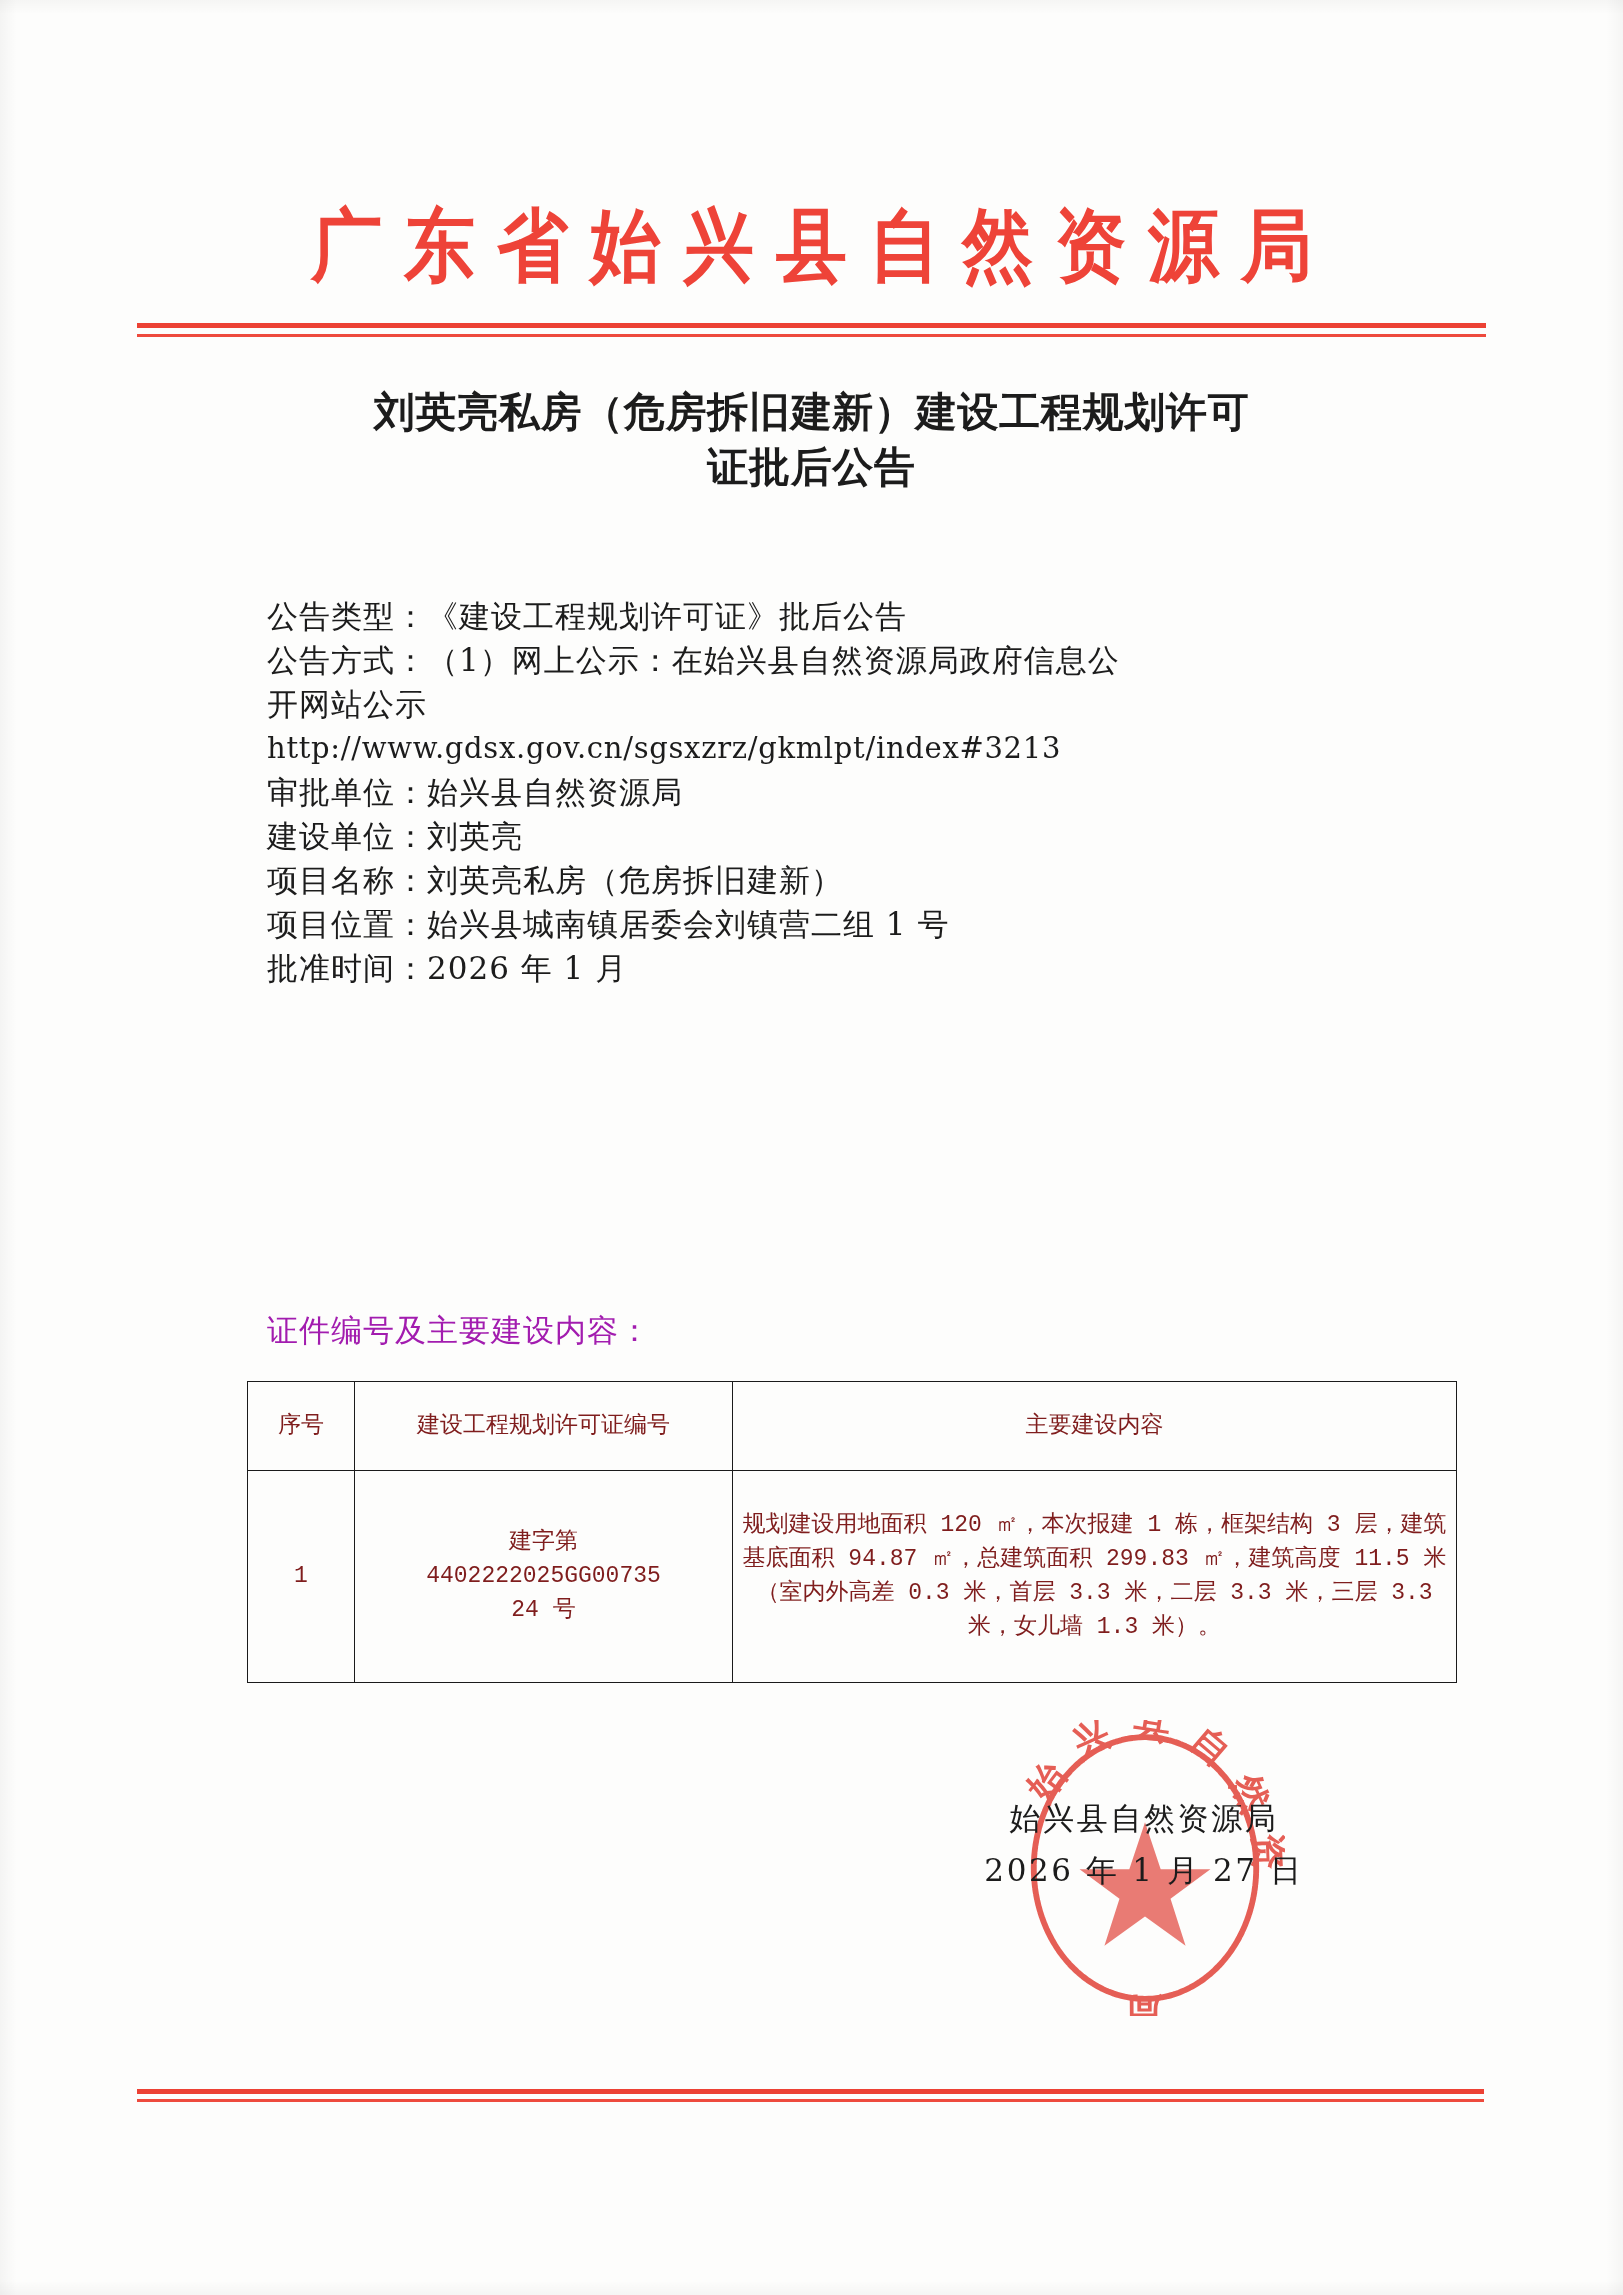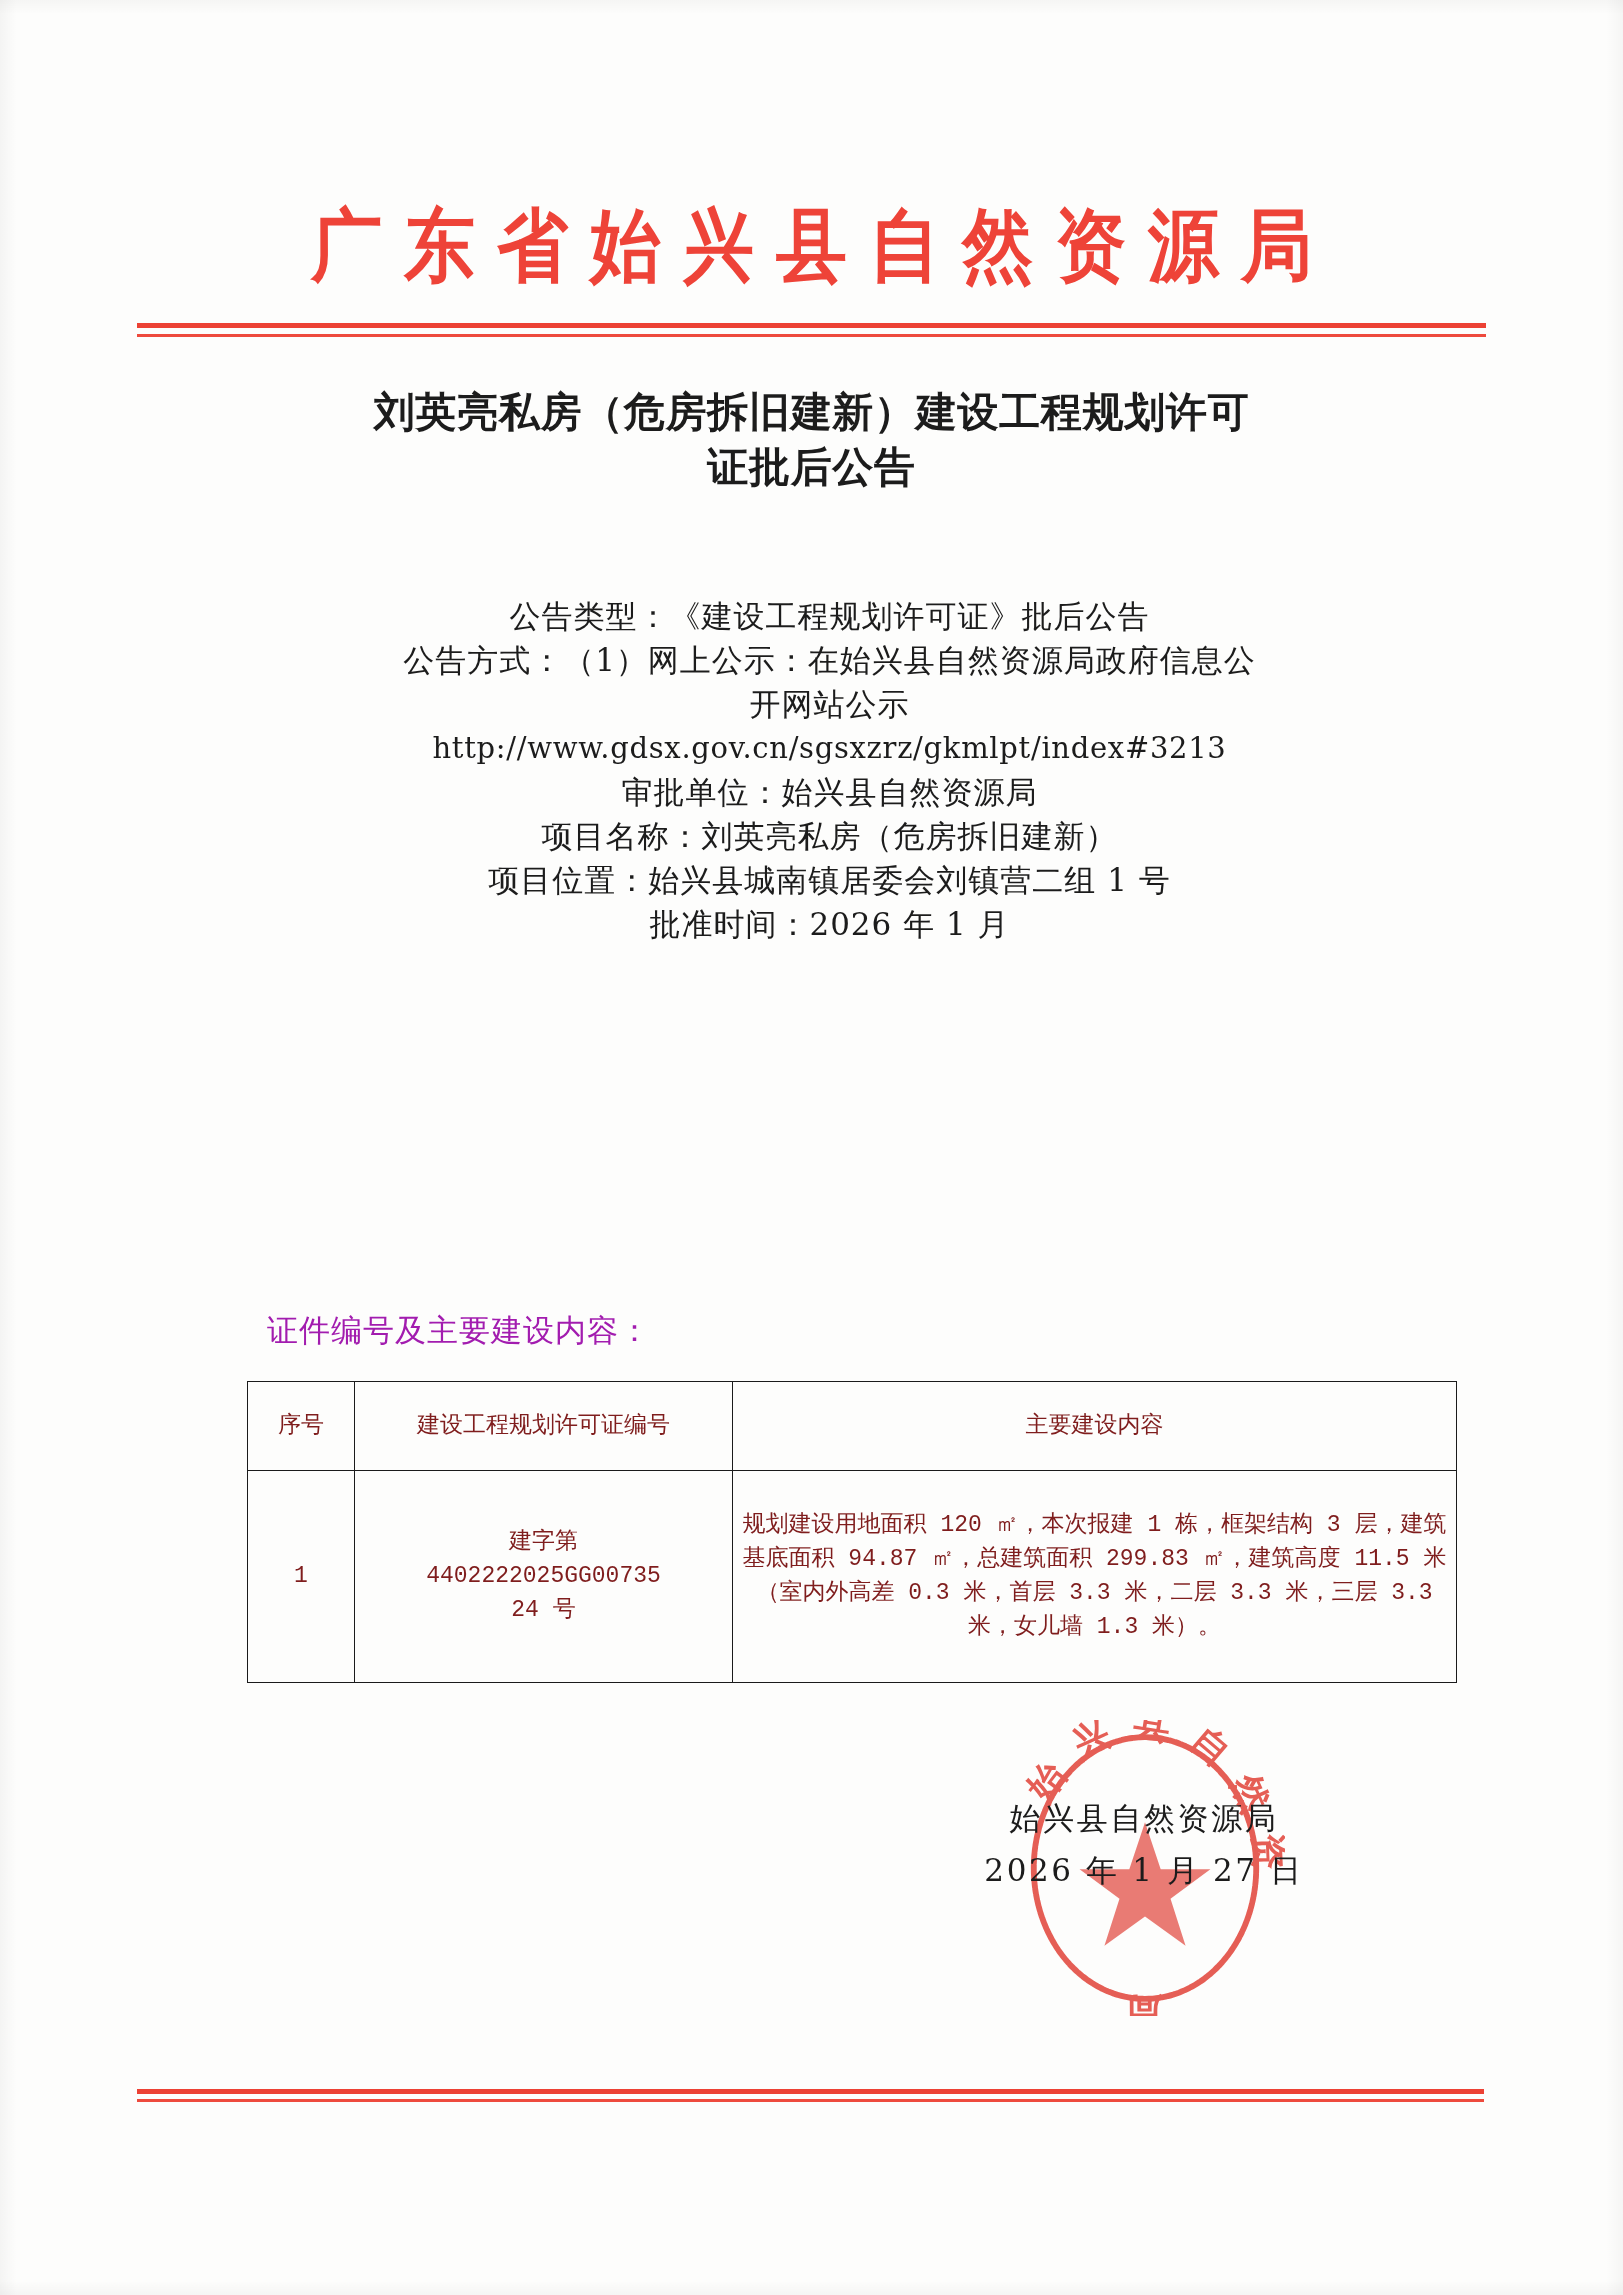--- a/index.html
+++ b/index.html
@@ -84,21 +84,20 @@
     letter-spacing: 0.7px;
     color: #1c1c1c;
   }
 
   
   #body-block {
     position: absolute;
     left: 267px;
     top: 594px;
     width: 1125px;
-    text-align: center;
   }
   .body-line {
     font-family: "DejaVu Serif", serif;
     font-size: 31px;
     line-height: 44px;
     letter-spacing: 1px;
     color: #1c1c1c;
     white-space: nowrap;
   }
   .body-line.url {
@@ -211,20 +210,21 @@
     <div>刘英亮私房（危房拆旧建新）建设工程规划许可</div>
     <div>证批后公告</div>
   </div>
 
   <div id="body-block">
     <div class="body-line">公告类型：《建设工程规划许可证》批后公告</div>
     <div class="body-line">公告方式：（1）网上公示：在始兴县自然资源局政府信息公</div>
     <div class="body-line">开网站公示</div>
     <div class="body-line url">http://www.gdsx.gov.cn/sgsxzrz/gkmlpt/index#3213</div>
     <div class="body-line">审批单位：始兴县自然资源局</div>
+    <div class="body-line">建设单位：刘英亮</div>
     <div class="body-line">项目名称：刘英亮私房（危房拆旧建新）</div>
     <div class="body-line">项目位置：始兴县城南镇居委会刘镇营二组 1 号</div>
     <div class="body-line">批准时间：2026 年 1 月</div>
   </div>
 
   <div id="table-caption">证件编号及主要建设内容：</div>
 
   <table id="cert-table">
     <thead>
       <tr>

